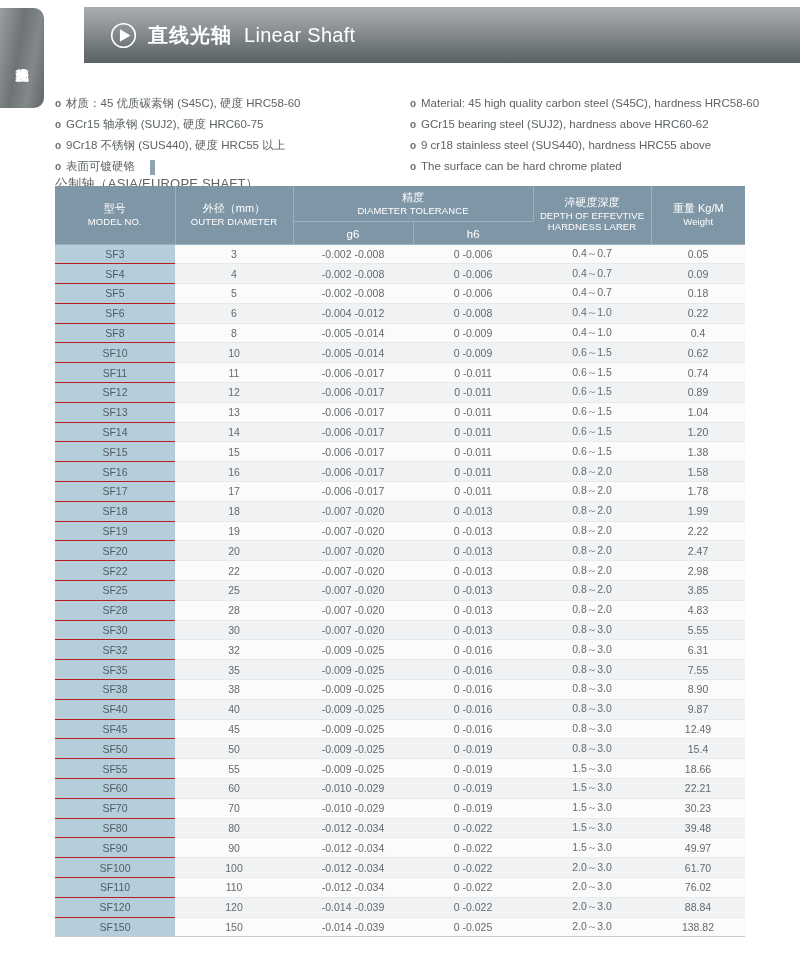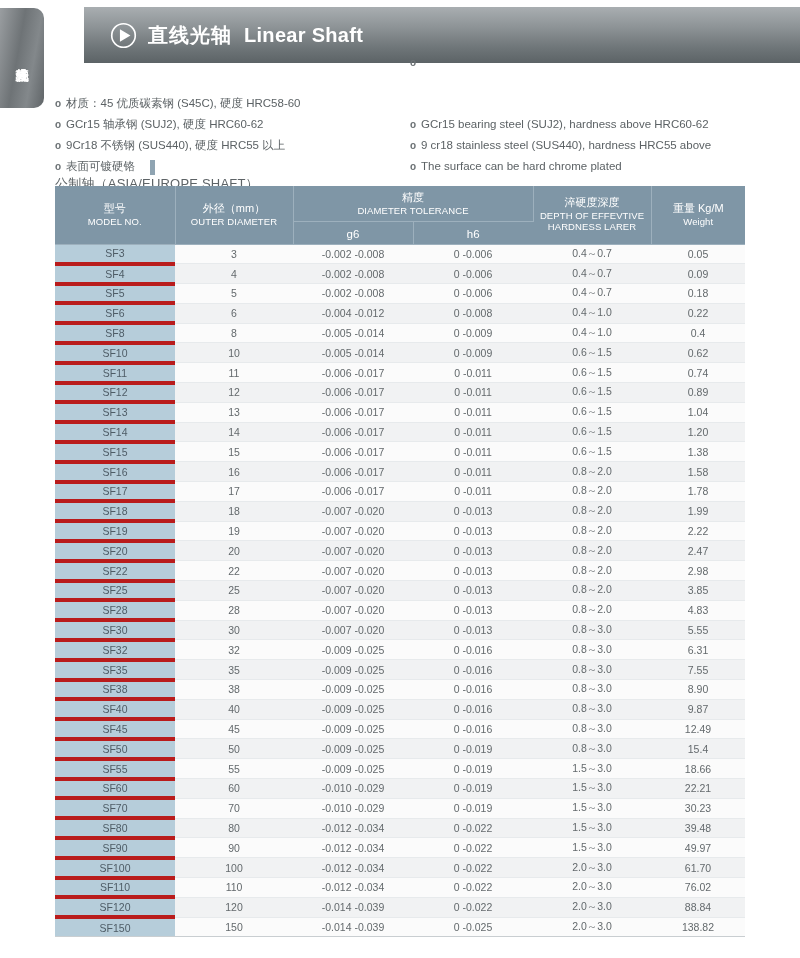--- a/index.html
+++ b/index.html
@@ -60,21 +60,21 @@
   .banner-title-cn {
     color: #ffffff;
     font-size: 20px;
     font-weight: bold;
     letter-spacing: 1px;
     line-height: 1;
   }
   .banner-title-en {
     color: #ffffff;
     font-size: 20px;
-    font-weight: bold;
+    font-weight: normal;
     letter-spacing: 0.3px;
     line-height: 1;
     margin-left: 12px;
   }
 
   
   .specs {
     position: absolute;
     left: 55px;
     top: 58px;
@@ -156,21 +156,21 @@
 
   tbody td {
     height: 19.8px;
     font-size: 10.5px;
     color: #63696c;
     border-bottom: 1px solid #e7eaec;
   }
   tbody tr td.model {
     background: #b6cdda;
     color: #4e5c66;
-    border-bottom: 4px solid #b91c1c;
+    border-bottom: 1px solid #b91c1c;
   }
   tbody tr:nth-child(odd) td { background: #fbfbfb; }
   tbody tr:nth-child(even) td { background: #f1f2f3; }
   tbody tr:nth-child(odd) td.model,
   tbody tr:nth-child(even) td.model { background: #b6cdda; }
   tbody tr:last-child td { border-bottom: 1px solid #c9ced1; }
 </style>
 </head>
 <body>
 
@@ -188,35 +188,36 @@
 </div>
 
 <div class="specs">
   <div class="spec-col">
     <div class="spec-item">
       <span class="bullet">o</span>
       <span class="spec-text">材质：45 优质碳素钢 (S45C), 硬度 HRC58-60</span>
     </div>
     <div class="spec-item">
       <span class="bullet">o</span>
-      <span class="spec-text">GCr15 轴承钢 (SUJ2), 硬度 HRC60-62</span>
+      <span class="spec-text">GCr15 轴承钢 (SUJ2), 硬度 HRC60-75</span>
     </div>
     <div class="spec-item">
       <span class="bullet">o</span>
       <span class="spec-text">9Cr18 不锈钢 (SUS440), 硬度 HRC55 以上</span>
     </div>
     <div class="spec-item">
       <span class="bullet">o</span>
       <span class="spec-text">表面可镀硬铬</span>
     </div>
   </div>
 
   <div class="spec-col right">
     <div class="spec-item">
       <span class="bullet">o</span>
+      <span class="spec-text">Material: 45 high quality carbon steel (S45C), hardness HRC58-60</span>
     </div>
     <div class="spec-item">
       <span class="bullet">o</span>
       <span class="spec-text">GCr15 bearing steel (SUJ2), hardness above HRC60-62</span>
     </div>
     <div class="spec-item">
       <span class="bullet">o</span>
       <span class="spec-text">9 cr18 stainless steel (SUS440), hardness HRC55 above</span>
     </div>
     <div class="spec-item">

